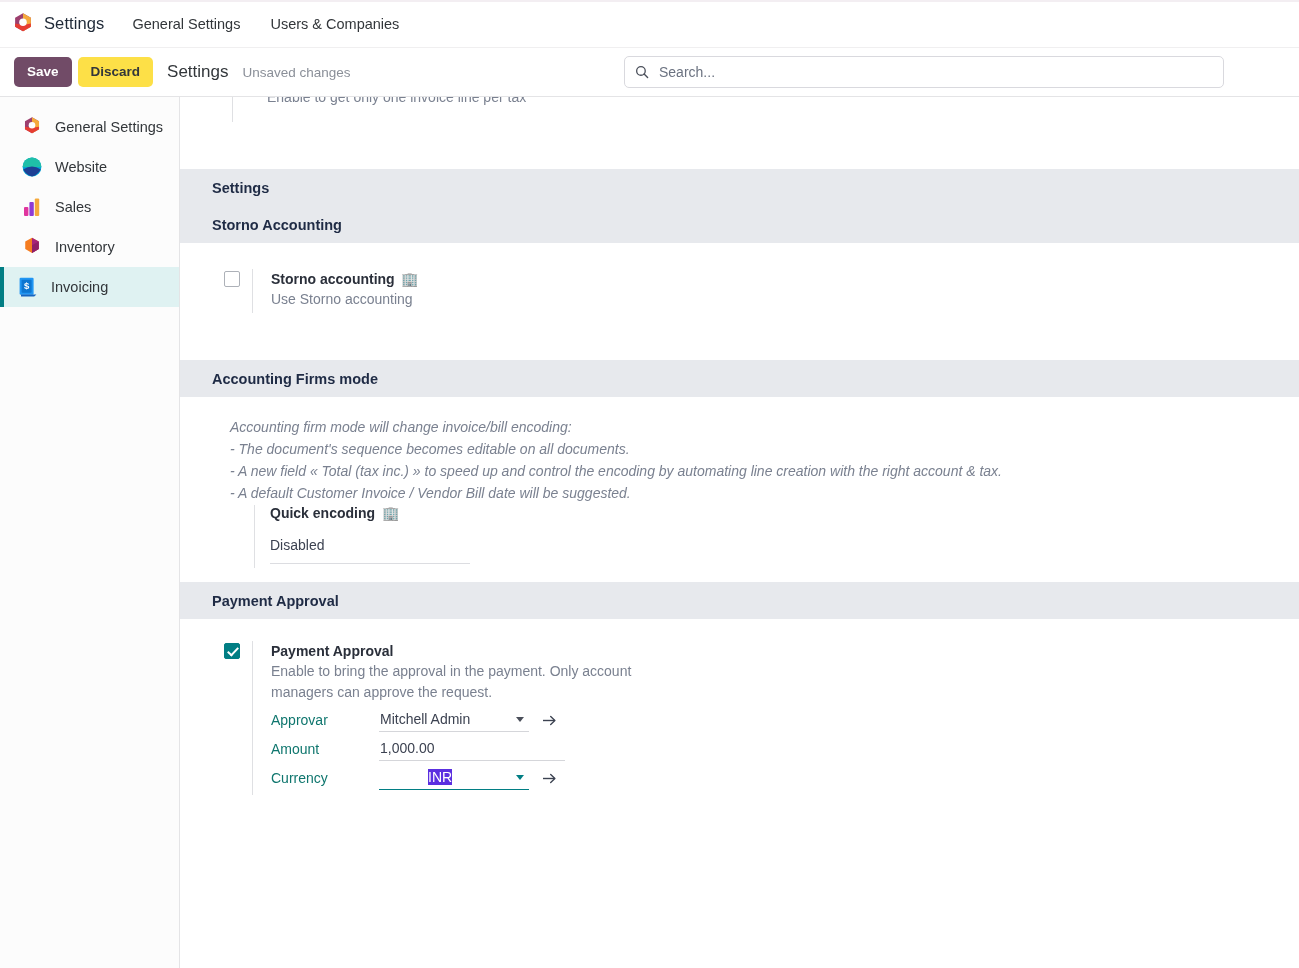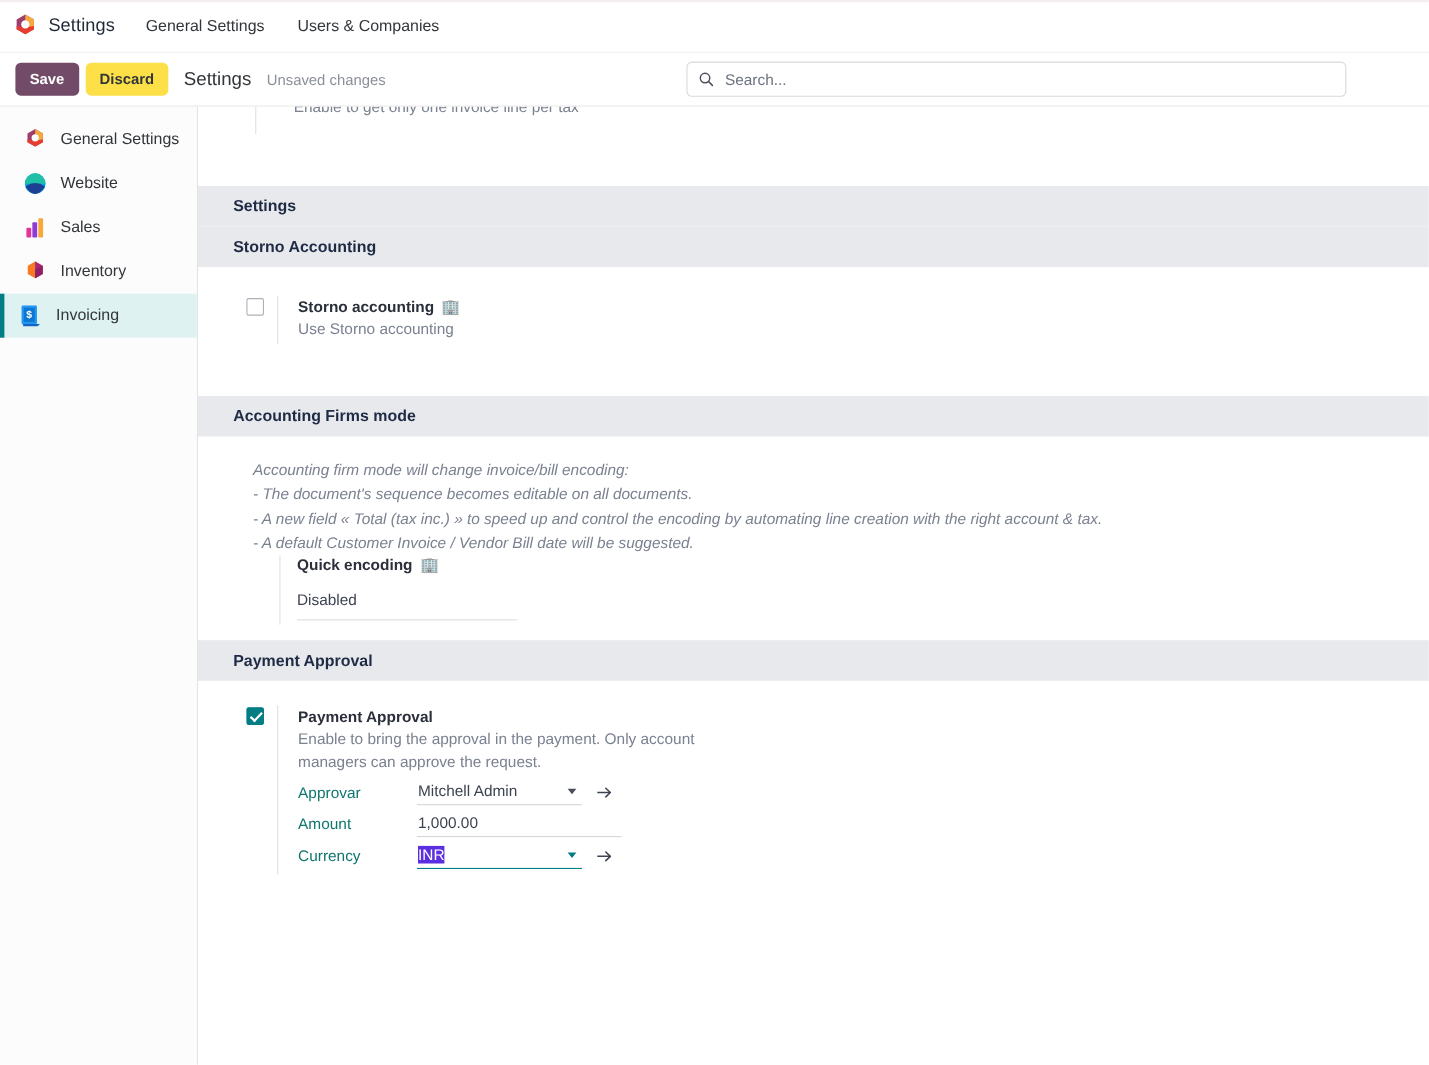--- a/index.html
+++ b/index.html
@@ -246,20 +246,21 @@
     line-height: 1.3;
   }
   .fld-m2o { width: 150px; }
   .fld-amount { width: 186px; padding-right: 2px; }
   .fld-focus {
     border-bottom: 1px solid #017e84;
   }
   .sel-highlight {
     background: #5b2fe0;
     color: #ffffff;
+    margin-left: 48px;
   }
   .caret {
     position: absolute;
     right: 5px;
     top: 9px;
     width: 0; height: 0;
     border-left: 4.5px solid transparent;
     border-right: 4.5px solid transparent;
     border-top: 5px solid #4a4f5a;
     pointer-events: none;

